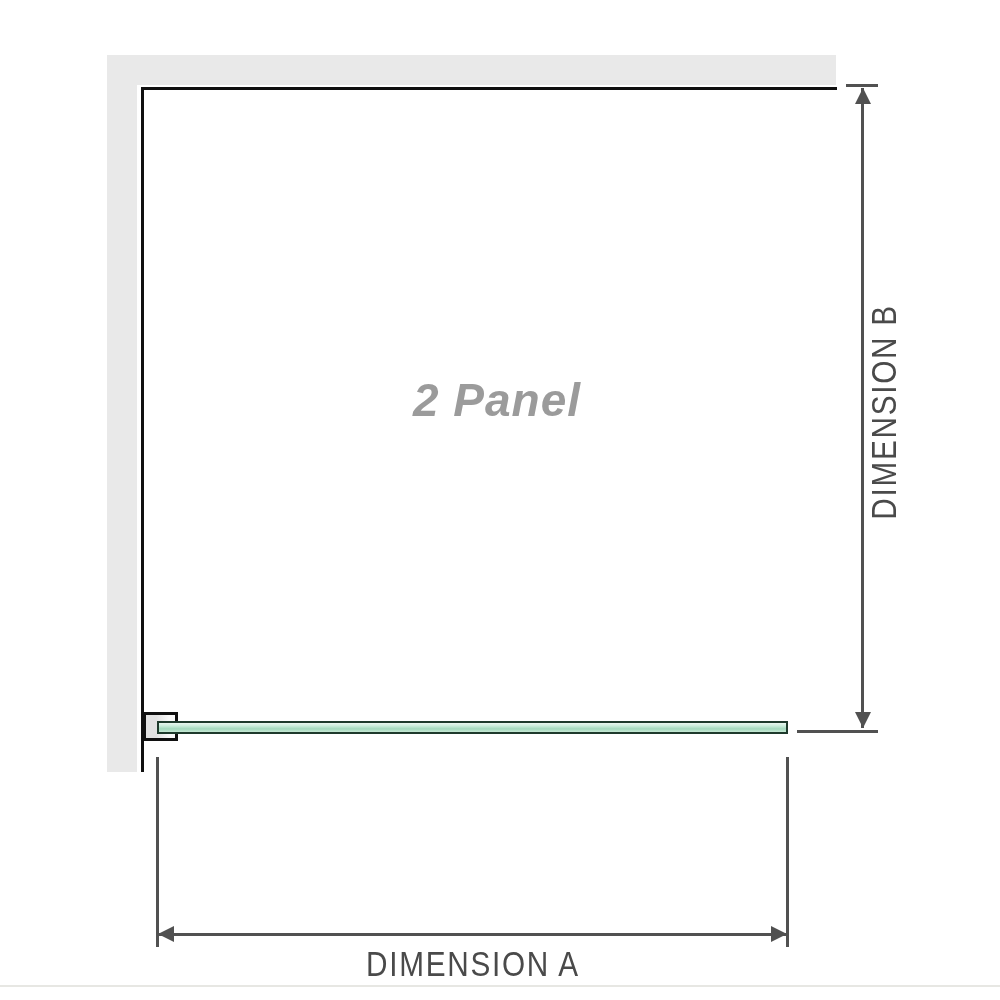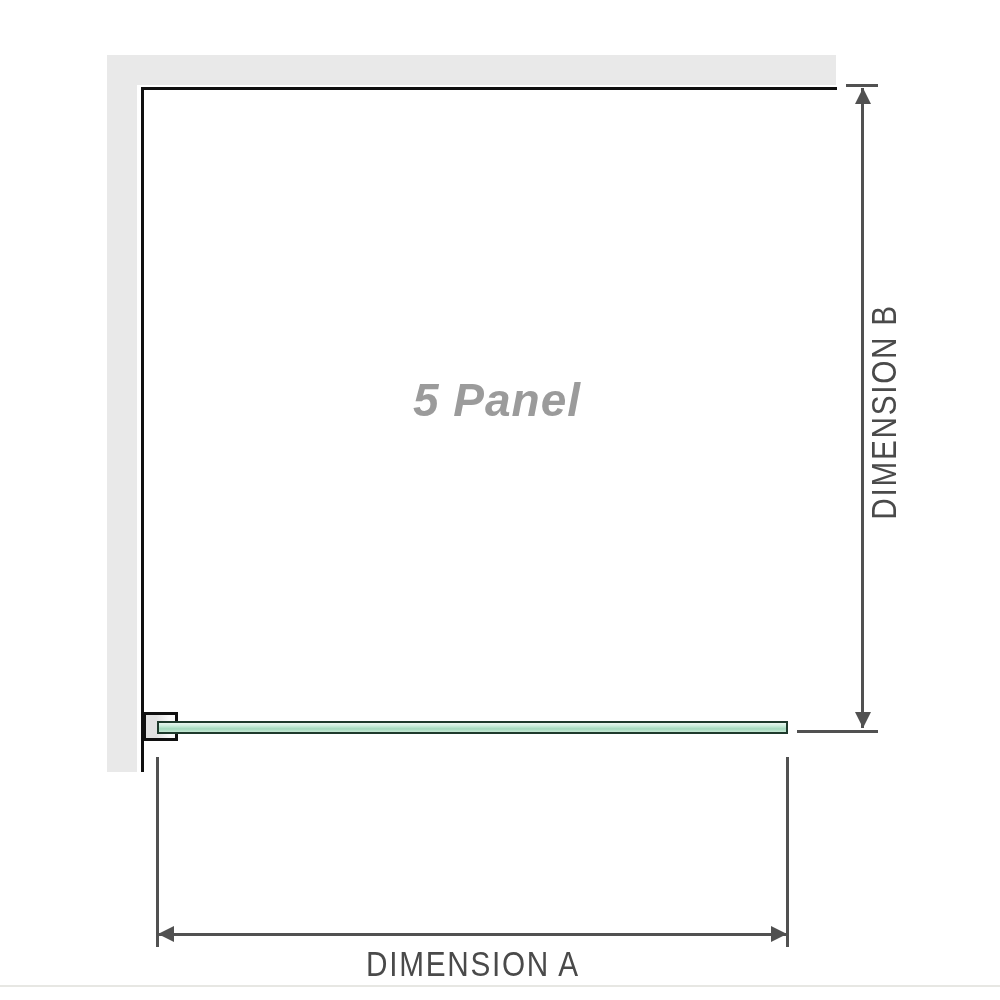--- a/index.html
+++ b/index.html
@@ -83,17 +83,17 @@
   <div class="abs arrow arrow-down"></div>
   <div class="abs dim-label dim-b-label">DIMENSION B</div>
 
   <div class="abs dimline ext-a-left"></div>
   <div class="abs dimline ext-a-right"></div>
   <div class="abs dimline dim-a-line"></div>
   <div class="abs arrow arrow-left"></div>
   <div class="abs arrow arrow-right"></div>
   <div class="abs dim-label dim-a-label">DIMENSION A</div>
 
-  <div class="abs panel-label">5 Panel</div>
+  <div class="abs panel-label">2 Panel</div>
 
   <div class="abs edge-rule"></div>
 
 </div>
 
 </body></html>

